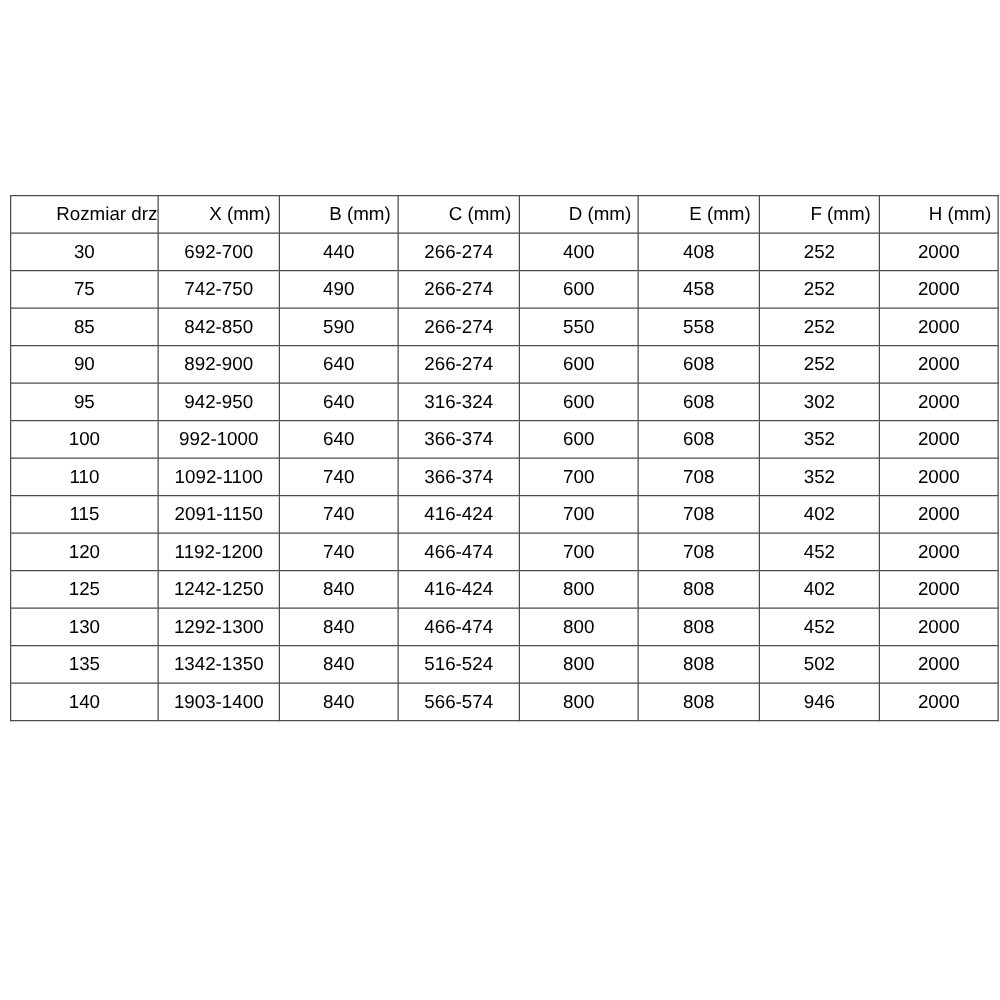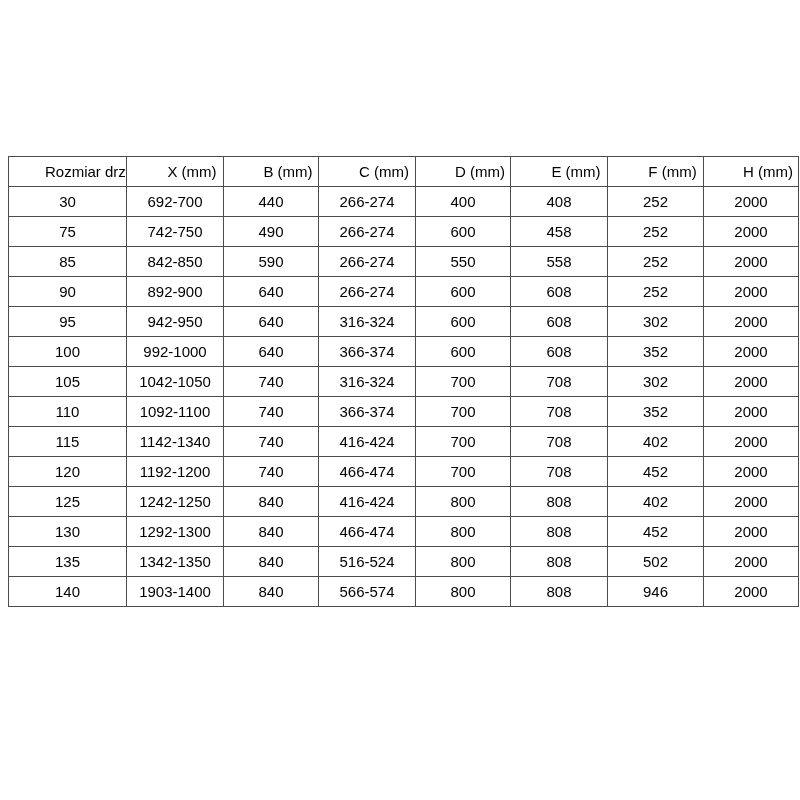--- a/index.html
+++ b/index.html
@@ -128,42 +128,32 @@
           <td>100</td>
           <td>992-1000</td>
           <td>640</td>
           <td>366-374</td>
           <td>600</td>
           <td>608</td>
           <td>352</td>
           <td>2000</td>
         </tr>
         <tr>
-          <td>105</td>
-          <td>1042-1050</td>
-          <td>740</td>
-          <td>316-324</td>
-          <td>700</td>
-          <td>708</td>
-          <td>302</td>
-          <td>2000</td>
-        </tr>
-        <tr>
           <td>110</td>
           <td>1092-1100</td>
           <td>740</td>
           <td>366-374</td>
           <td>700</td>
           <td>708</td>
           <td>352</td>
           <td>2000</td>
         </tr>
         <tr>
           <td>115</td>
-          <td>1142-1340</td>
+          <td>2091-1150</td>
           <td>740</td>
           <td>416-424</td>
           <td>700</td>
           <td>708</td>
           <td>402</td>
           <td>2000</td>
         </tr>
         <tr>
           <td>120</td>
           <td>1192-1200</td>

